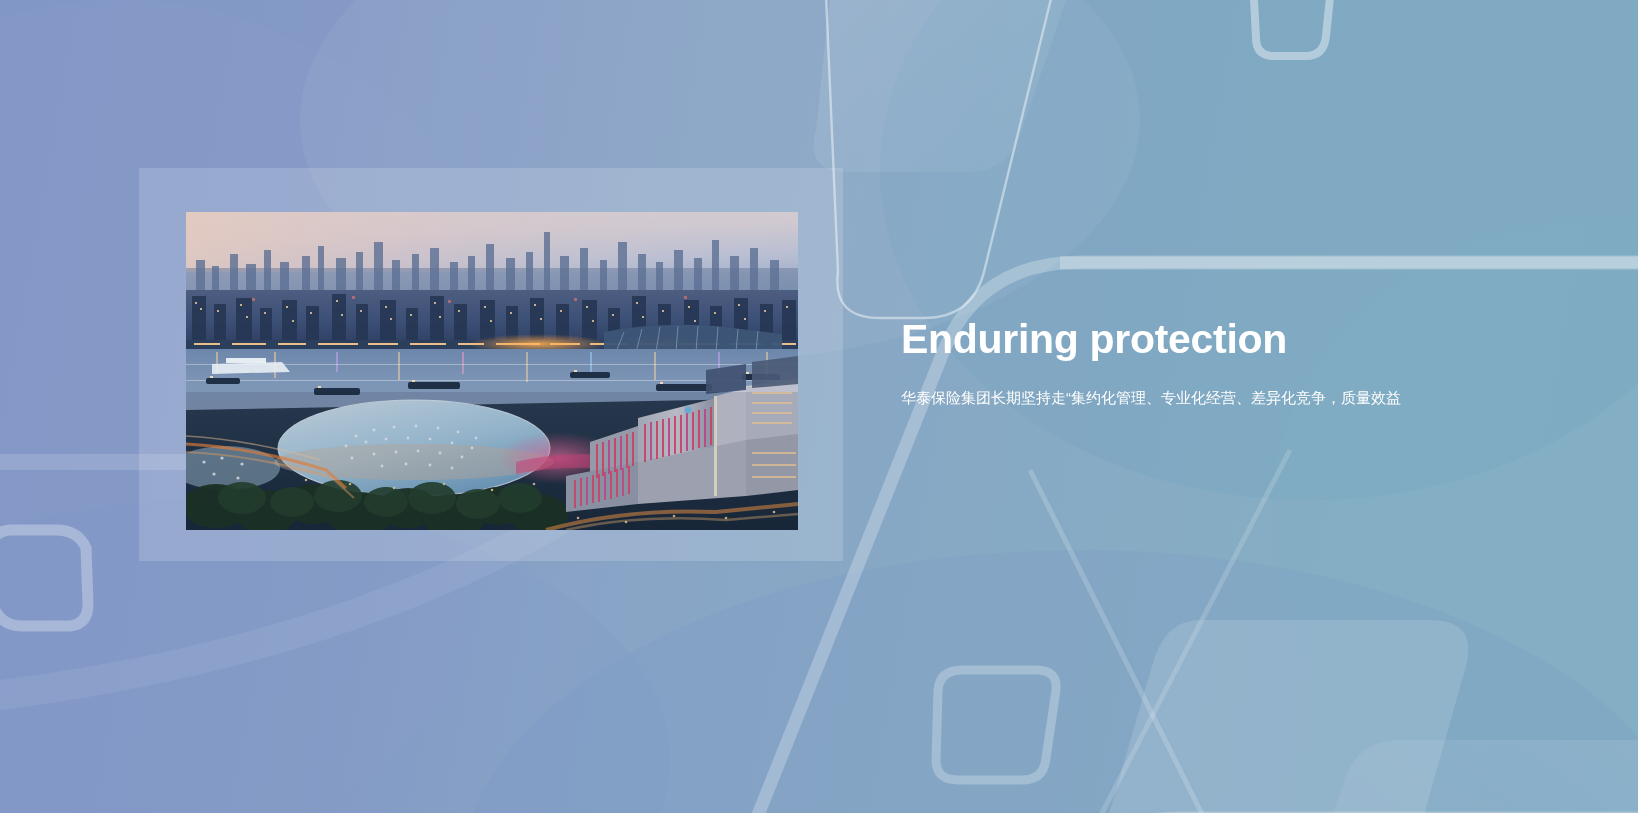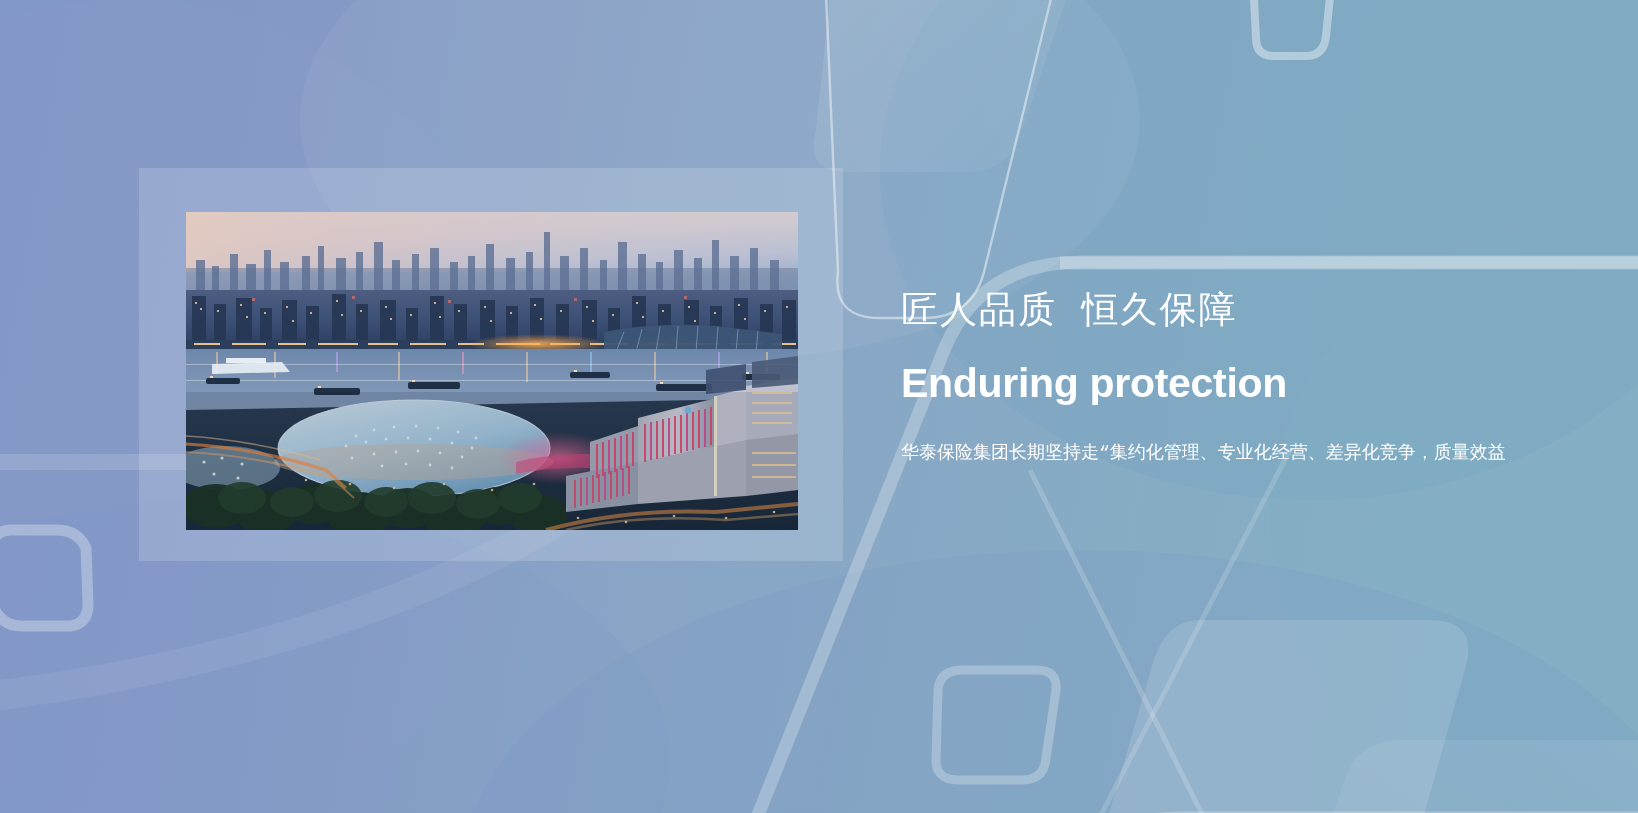--- a/index.html
+++ b/index.html
@@ -52,27 +52,26 @@
   .title-en {
     color:#ffffff;
     font-size:41px;
     line-height:45px;
     font-weight:700;
     letter-spacing:-0.3px;
     margin-top:29px;
   }
   .title-en .ln { display:block; }
   .desc {
-    margin-top:38px;
+    margin-top:26px;
     color:#ffffff;
-    font-size:18px;
+    font-size:15px;
     line-height:19px;
     font-weight:400;
     max-width:478px;
-    font-family:Liberation Mono, monospace;
   }
   .desc .ln { display:block; white-space:pre; }
 </style>
 </head>
 <body>
 
 <div id="stage">
 
   <svg id="bg-deco" viewBox="0 0 1638 813" preserveAspectRatio="none" xmlns="http://www.w3.org/2000/svg">
     <defs>
@@ -521,21 +520,20 @@
             <circle cx="540" cy="306" r="1.3"></circle>
           <circle cx="588" cy="300" r="1.3"></circle>
         </g>
 
         <rect x="0" y="180" width="612" height="138" fill="#142238" opacity="0.14"></rect>
       </g>
     </svg>
   </div>
 
   <div class="copy">
-    <div class="title-cn">匠人品质  恒久保障</div>
     <div class="title-en">
       <span class="ln">Enduring protection</span>
     </div>
     <div class="desc">
       <span class="ln">华泰保险集团长期坚持走“集约化管理、专业化经营、差异化竞争，质量效益</span>
     </div>
   </div>
 
 </div>
 

